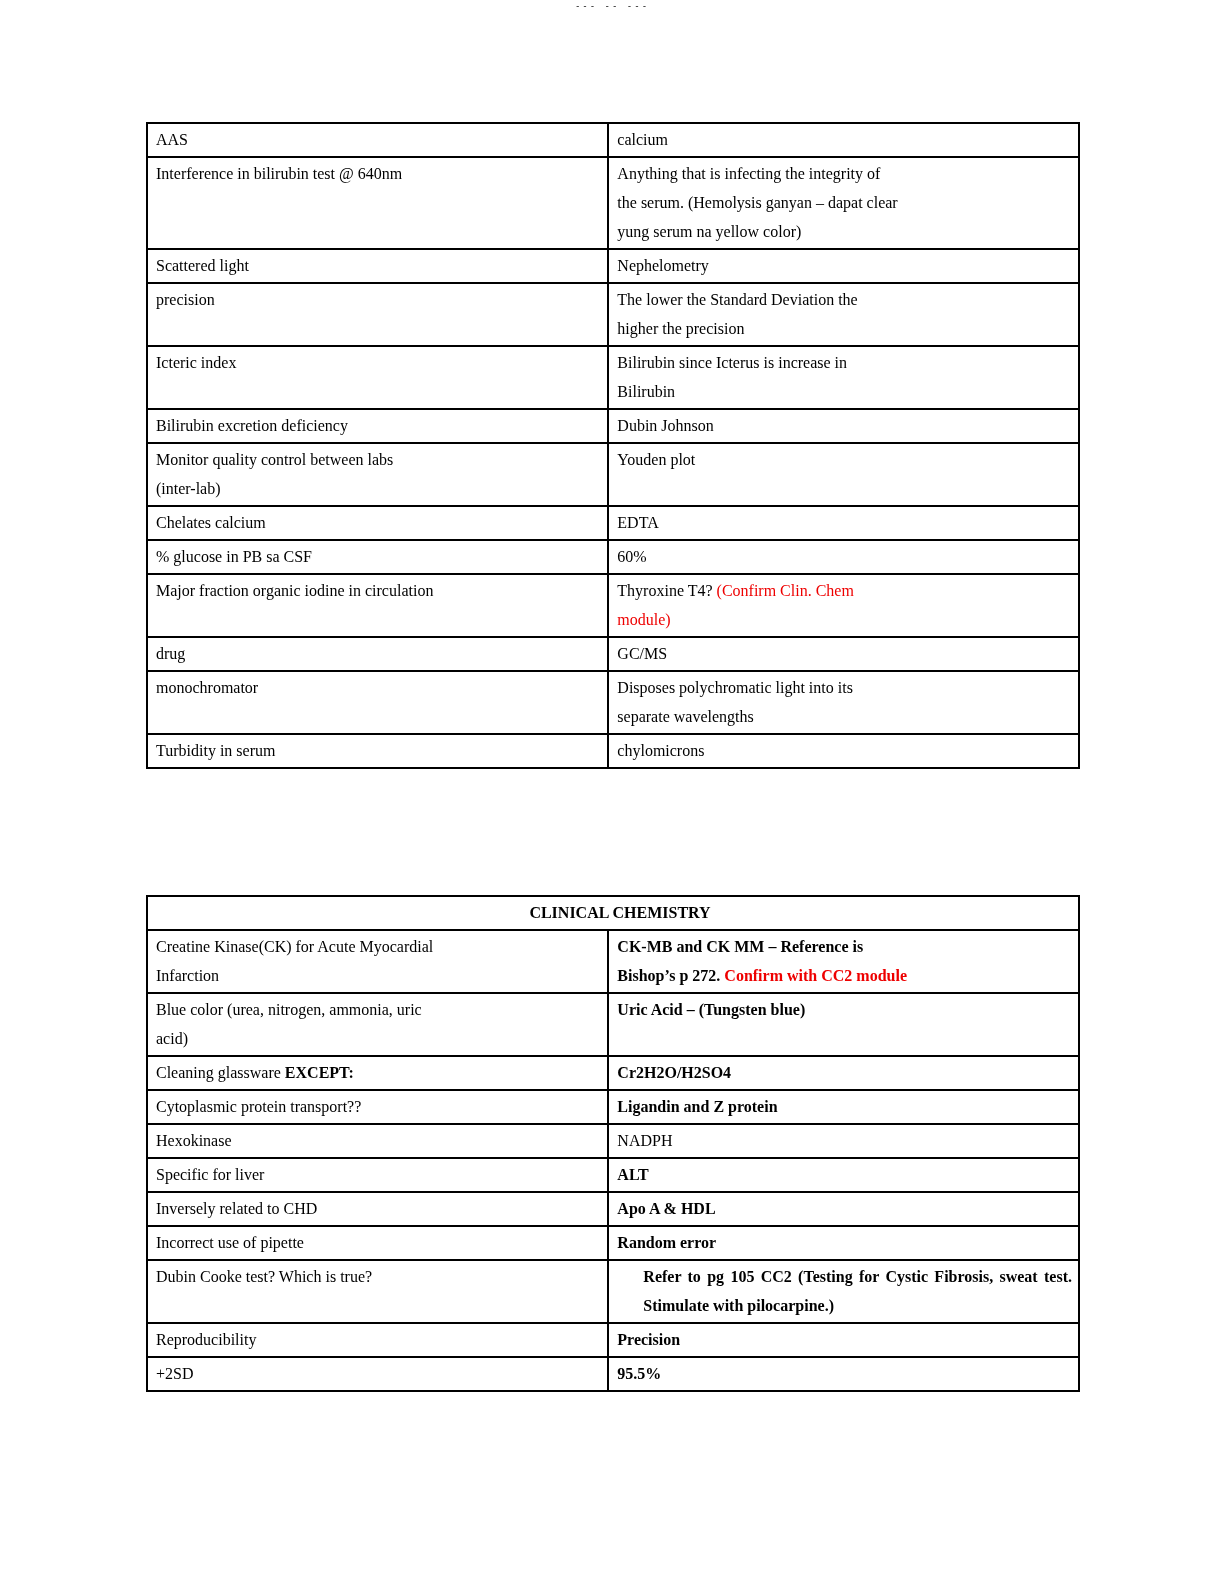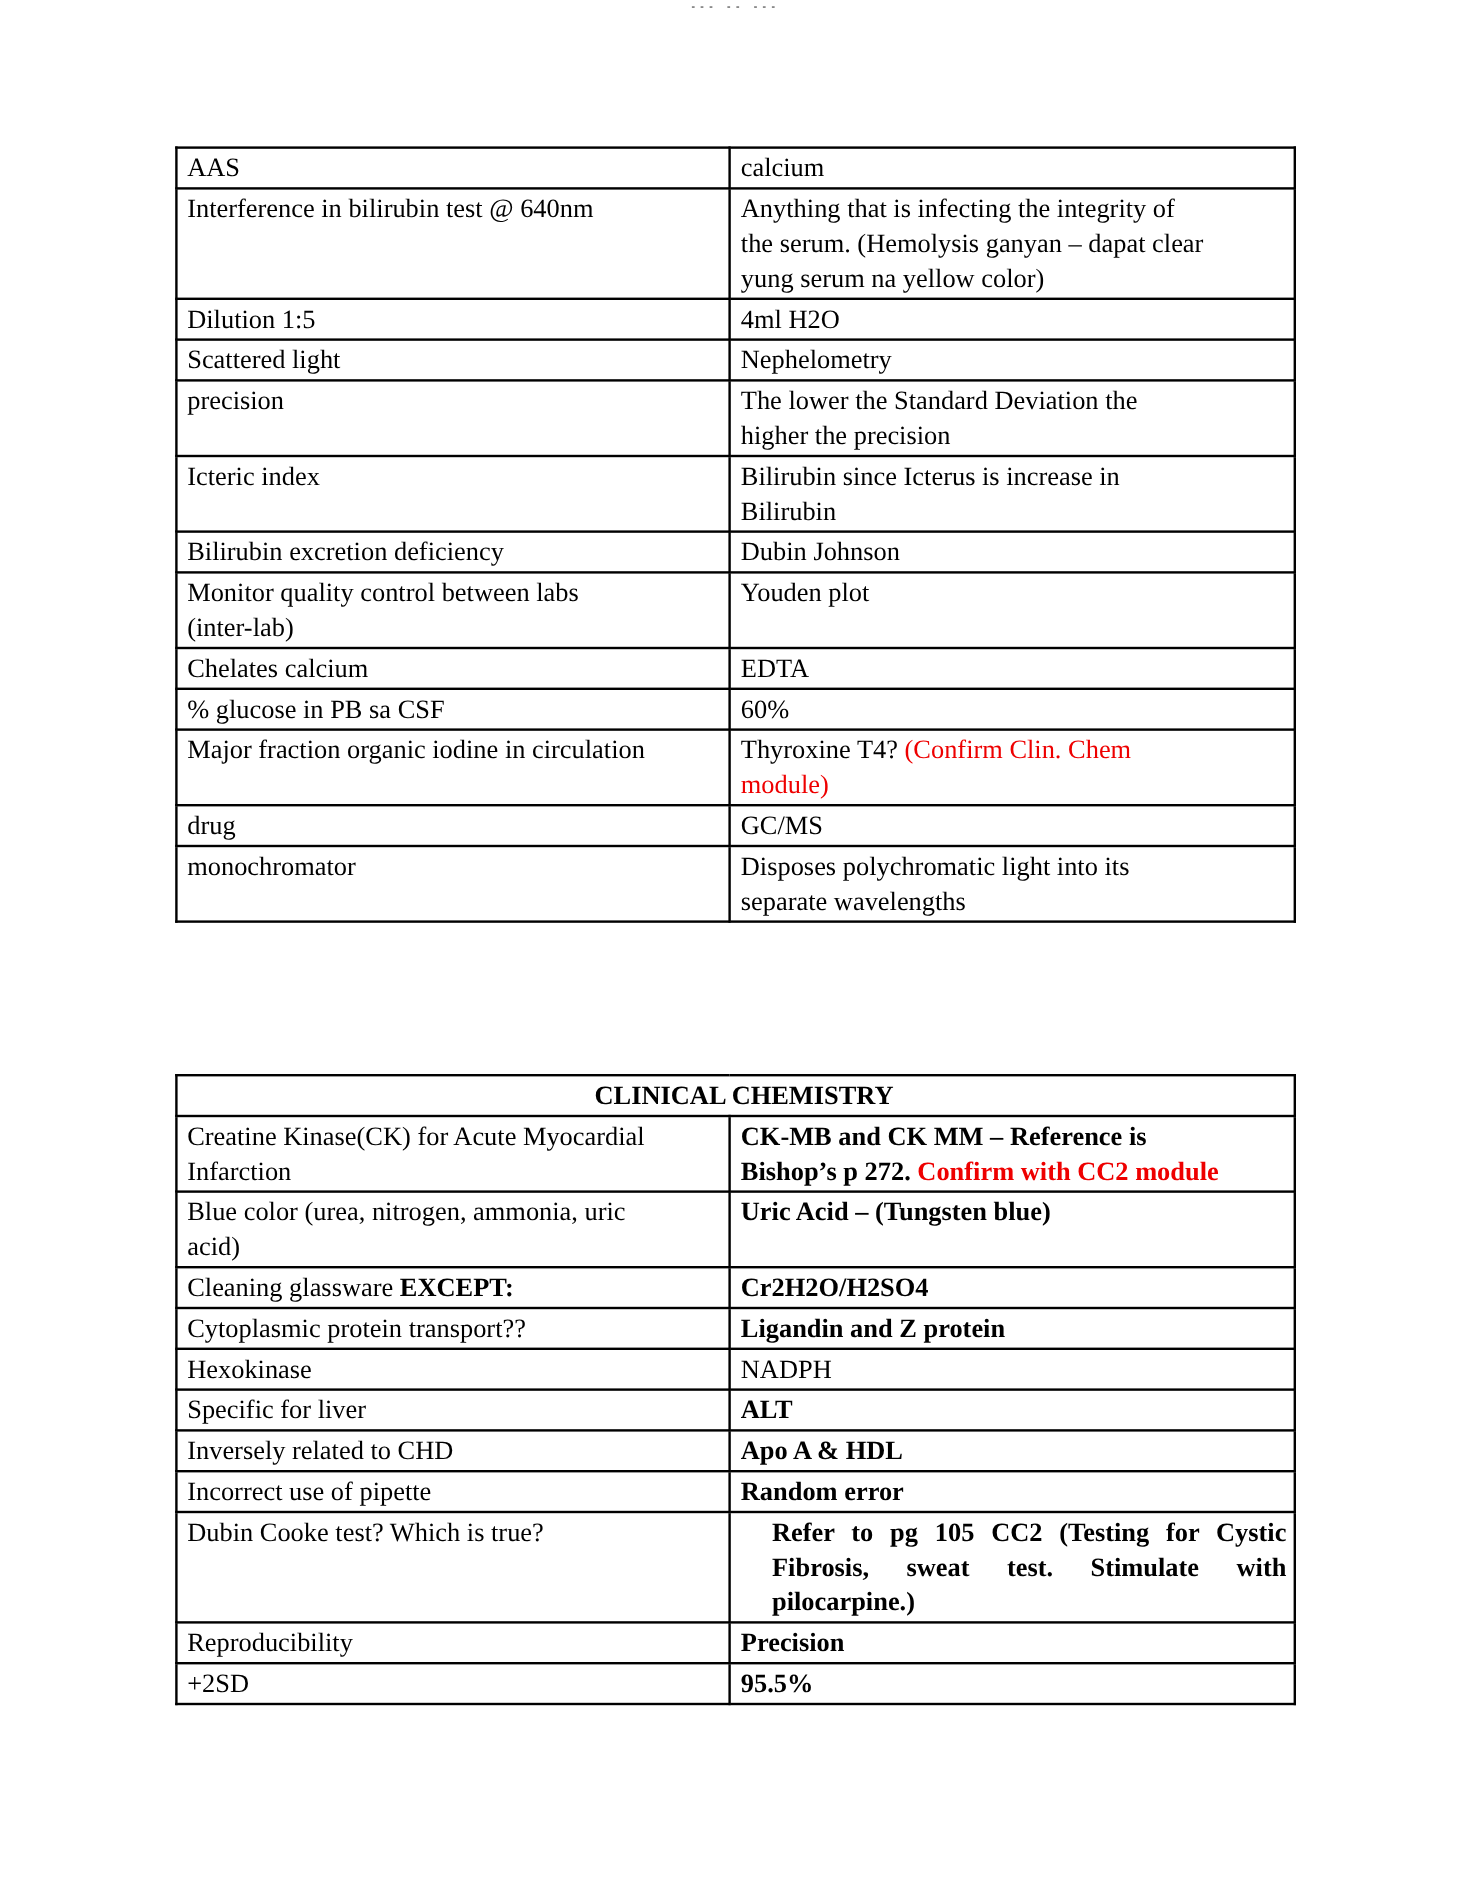--- a/index.html
+++ b/index.html
@@ -27,21 +27,21 @@
     left: 146px;
     width: 934px;
     border-collapse: collapse;
     table-layout: fixed;
     background: #fff;
   }
   #table1 { top: 122px; }
   #table2 { top: 895px; }
   table.qa td, table.qa th {
     border: 2px solid #000;
-    font-size: 22px;
+    font-size: 16px;
     line-height: 29px;
     padding: 1px 6px 2px 8px;
     vertical-align: top;
     white-space: pre-wrap;
     overflow: hidden;
   }
   table.qa th {
     text-align: center;
     font-weight: bold;
     white-space: normal;
@@ -65,24 +65,20 @@
     <tbody>
         <tr>
           <td><span>AAS</span></td>
           <td><span>calcium</span></td>
         </tr>
         <tr>
           <td><span>Interference in bilirubin test @ 640nm</span></td>
           <td><span>Anything that is infecting the integrity of
 the serum. (Hemolysis ganyan – dapat clear
 yung serum na yellow color)</span></td>
-        </tr>
-        <tr>
-          <td><span>Dilution 1:5</span></td>
-          <td><span>4ml H2O</span></td>
         </tr>
         <tr>
           <td><span>Scattered light</span></td>
           <td><span>Nephelometry</span></td>
         </tr>
         <tr>
           <td><span>precision</span></td>
           <td><span>The lower the Standard Deviation the
 higher the precision</span></td>
         </tr>
@@ -114,20 +110,24 @@
 module)</span></td>
         </tr>
         <tr>
           <td><span>drug</span></td>
           <td><span>GC/MS</span></td>
         </tr>
         <tr>
           <td><span>monochromator</span></td>
           <td><span>Disposes polychromatic light into its
 separate wavelengths</span></td>
+        </tr>
+        <tr>
+          <td><span>Turbidity in serum</span></td>
+          <td><span>chylomicrons</span></td>
         </tr>
       </tbody>
   </table>
 
   <table class="qa" id="table2">
     <colgroup>
       <col style="width:49.5%">
       <col style="width:50.5%">
     </colgroup>
     <thead>

